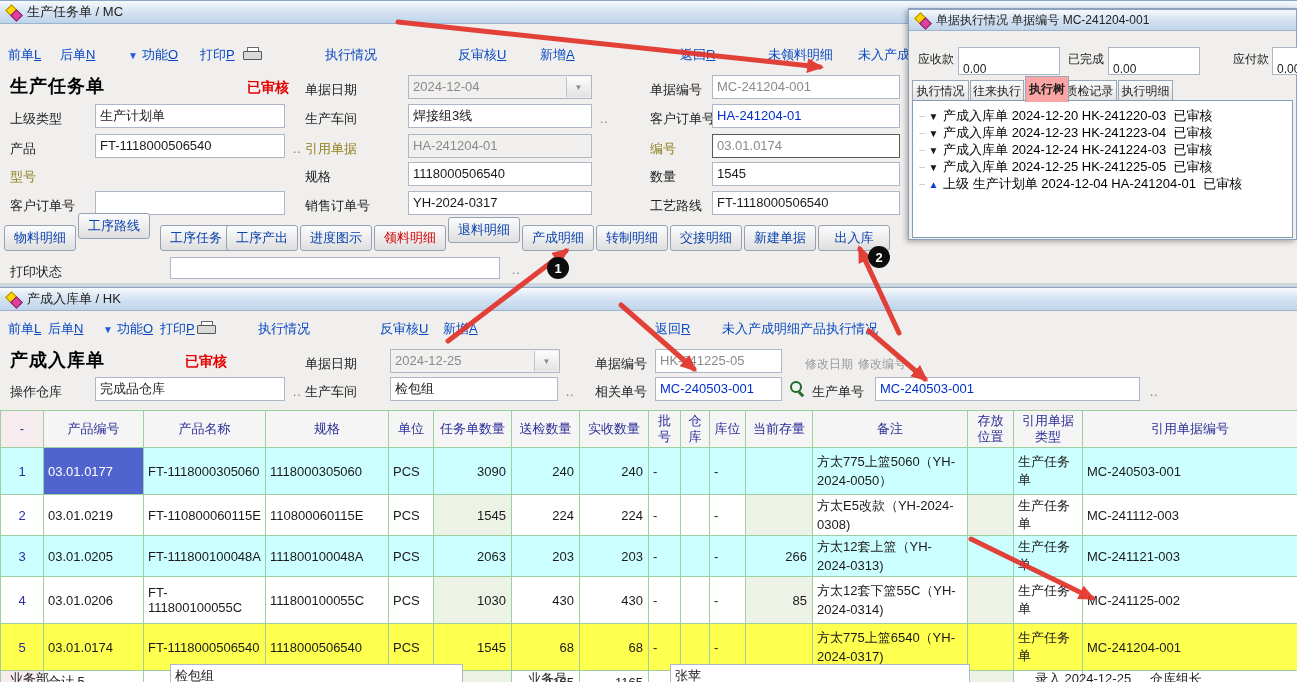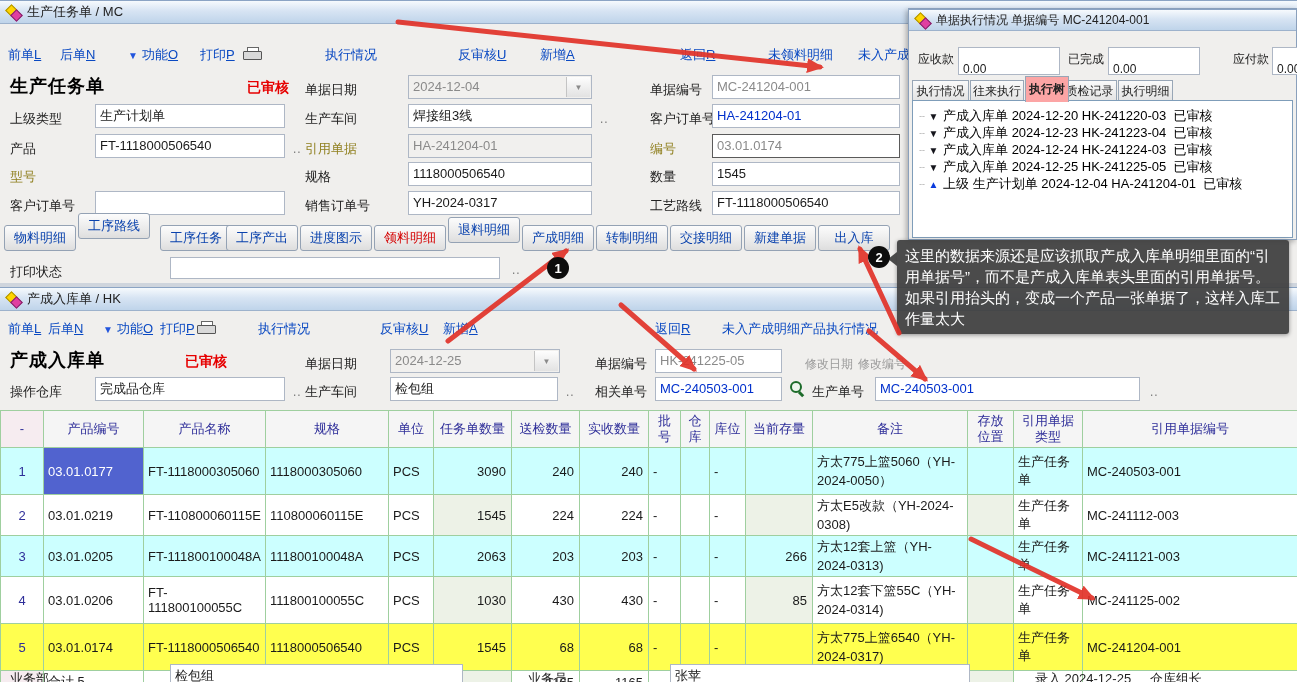--- a/index.html
+++ b/index.html
@@ -400,21 +400,20 @@
       <div class="tab" style="left: 1118px; width: 55px; top: 80px;">执行明细</div>
     </div>
   <div class="treebox" id="treebox">
       <div class="treeline"><span class="tdots">┄</span><span class="ar down">▼</span><span>产成入库单 2024-12-20 HK-241220-03  已审核</span></div>
       <div class="treeline"><span class="tdots">┄</span><span class="ar down">▼</span><span>产成入库单 2024-12-23 HK-241223-04  已审核</span></div>
       <div class="treeline"><span class="tdots">┄</span><span class="ar down">▼</span><span>产成入库单 2024-12-24 HK-241224-03  已审核</span></div>
       <div class="treeline"><span class="tdots">┄</span><span class="ar down">▼</span><span>产成入库单 2024-12-25 HK-241225-05  已审核</span></div>
       <div class="treeline"><span class="tdots">┄</span><span class="ar up">▲</span><span>上级 生产计划单 2024-12-04 HA-241204-01  已审核</span></div>
     </div>
 
-  <div class="note">这里的数据来源还是应该抓取产成入库单明细里面的“引用单据号”，而不是产成入库单表头里面的引用单据号。如果引用抬头的，变成一个产品一张单据了，这样入库工作量太大</div>
   <div class="marker" style="left:547px;top:257px;">1</div>
   <div class="marker" style="left:868px;top:246px;">2</div>
 
   <svg id="arrows" width="1297" height="682">
     <defs>
       <marker id="ah" markerWidth="4.4" markerHeight="4" refX="2.6" refY="1.5" orient="auto" markerUnits="strokeWidth">
         <path d="M0,0 L3.4,1.5 L0,3 Z" fill="#e2342b"></path>
       </marker>
     </defs>
     <g stroke="#e2342b" stroke-width="5" stroke-linecap="round" fill="none" opacity="0.93">

